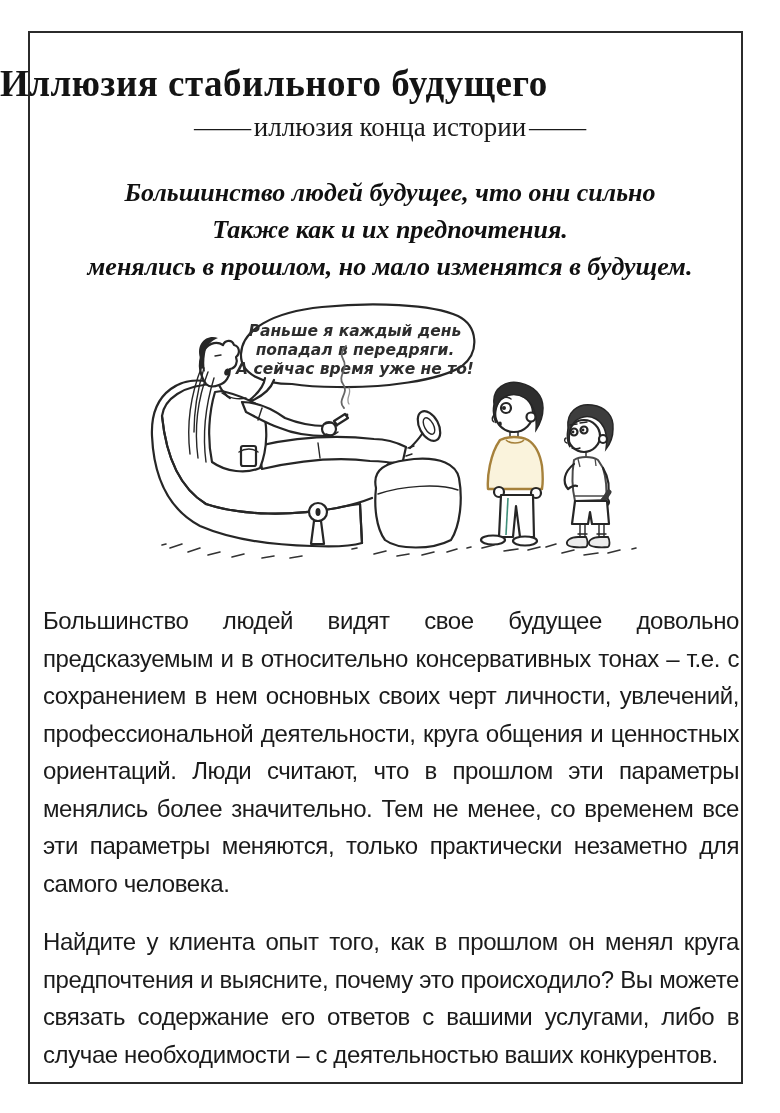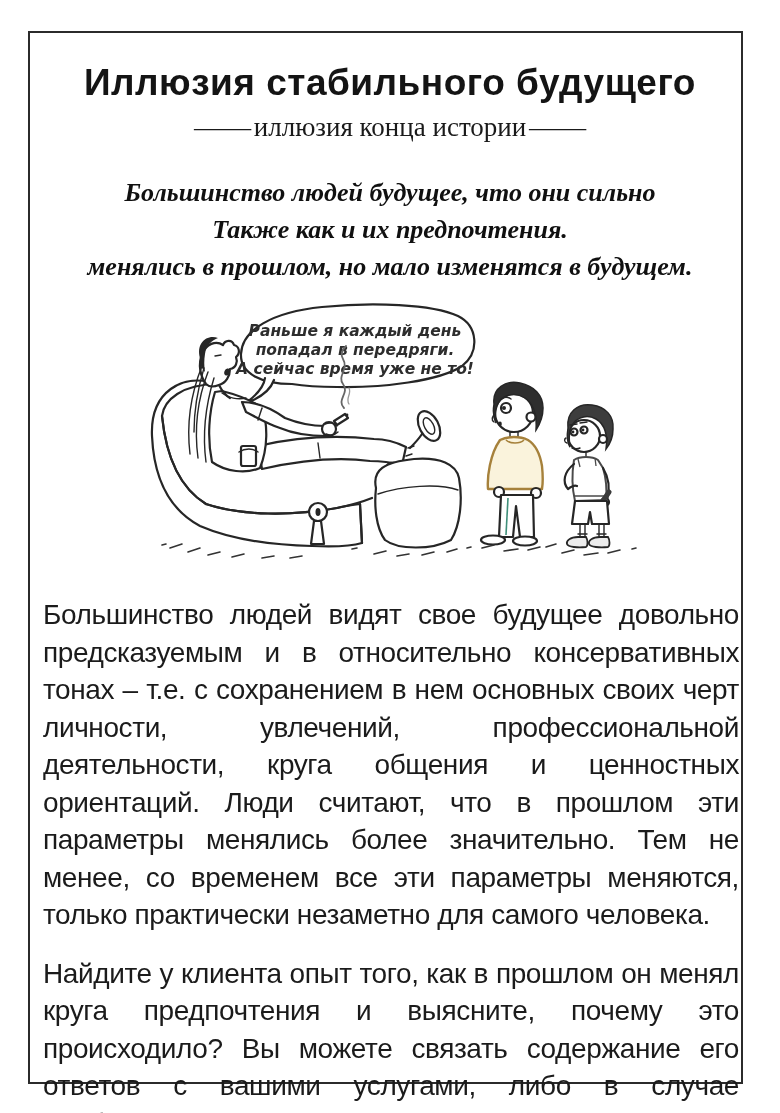--- a/index.html
+++ b/index.html
@@ -9,38 +9,38 @@
   html,body{margin:0;padding:0;}
   body{
     width:780px;height:1113px;background:var(--paper);
     font-family:"Liberation Sans",sans-serif;position:relative;overflow:hidden;
   }
   .frame{
     position:absolute;left:28px;top:31px;width:715px;height:1053px;
     border:2px solid #2b2b2b;box-sizing:border-box;
   }
   .title{
-    position:absolute;top:62px;left:0;width:100%;text-align:center;
-    font-family:Liberation Sans, sans-serif;font-weight:bold;font-size:37px;
+    position:absolute;top:62px;left:0;width:100%;text-align:left;
+    font-family:Liberation Serif, serif;font-weight:bold;font-size:37px;
     color:#141414;letter-spacing:.5px;
   }
   .subtitle{
     position:absolute;top:112px;left:0;width:100%;text-align:center;
     font-family:"Liberation Serif",serif;font-size:27px;color:#1a1a1a;
   }
   .subtitle .dash{display:inline-block;transform:scaleX(2.1);margin:0 18px;}
   .lead{
     position:absolute;top:174px;left:0;width:100%;text-align:center;
     font-family:"Liberation Serif",serif;font-style:italic;font-weight:bold;
     font-size:26px;line-height:37px;color:#101010;
   }
   .cartoon{position:absolute;left:122px;top:296px;width:540px;height:290px;}
   .bodytext{position:absolute;left:43px;top:596px;width:696px;color:#1b1b1b;}
   .bodytext p{
-    margin:0 0 21px;font-size:28px;line-height:37.5px;text-align:justify;
+    margin:6px 0 21px;font-size:24px;line-height:37.5px;text-align:justify;
     letter-spacing:-0.4px;
   }
   .ln{stroke:var(--ink);stroke-width:2.2;fill:none;stroke-linecap:round;stroke-linejoin:round;}
   .wt{stroke:var(--ink);stroke-width:2.2;fill:#fff;stroke-linecap:round;stroke-linejoin:round;}
   .thin{stroke:var(--ink);stroke-width:1.4;fill:none;stroke-linecap:round;}
   .bubble-text{
     font-family:"DejaVu Sans",sans-serif;font-style:italic;font-weight:bold;
     font-size:15.5px;fill:#2d2d2d;
   }
 </style>

